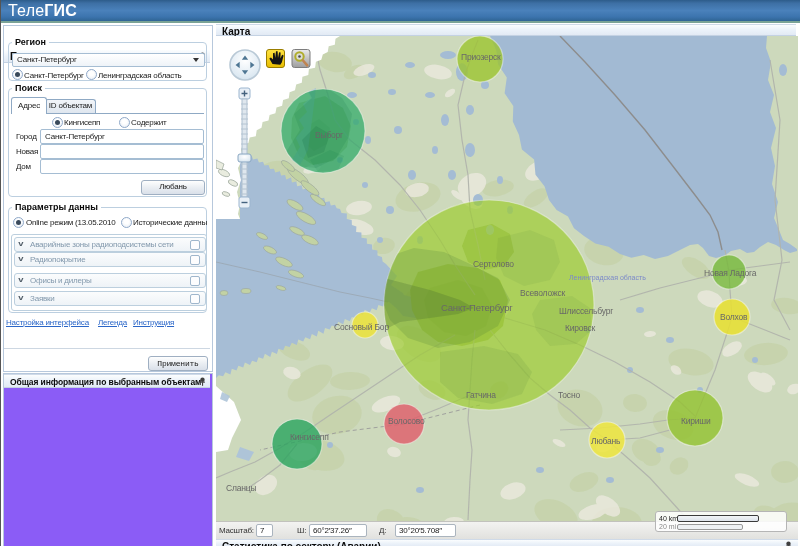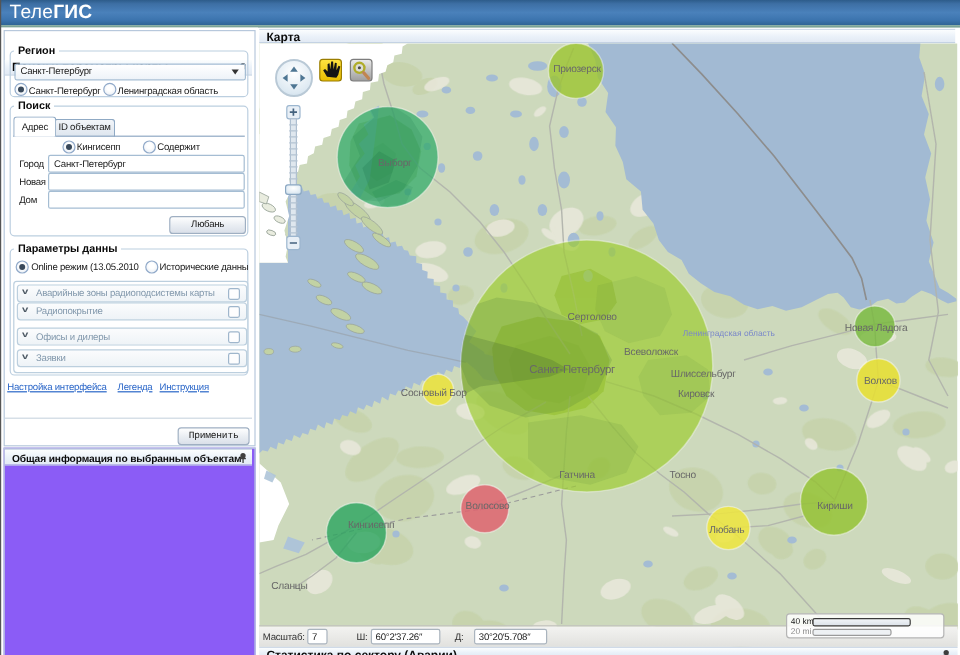--- a/index.html
+++ b/index.html
@@ -97,21 +97,21 @@
     <fieldset class="abs" style="left:4px;top:176px;width:197px;height:109px;">
         <legend>Параметры данны</legend>
       </fieldset>
     <span class="radio on abs" style="left:9px;top:191px;"></span>
     <span class="lbl abs" style="left:22px;top:192px;">Online режим (13.05.2010</span>
     <span class="radio abs" style="left:117px;top:191px;"></span>
     <span class="lbl abs" style="left:129px;top:192px;">Исторические данны</span>
     <div class="abs" style="left:7px;top:208px;width:194px;height:75px;border:1px solid #bccfde;border-radius:3px;background:#fff;"></div>
     <div class="abs acc" style="left:10px;top:211px;width:190px;height:13px;">
         <span class="ch">v</span>
-        <span class="tx">Аварийные зоны радиоподсистемы карты</span>
+        <span class="tx">Аварийные зоны радиоподсистемы сети</span>
         <span class="cb"></span>
       </div>
     <div class="abs acc" style="left:10px;top:226px;width:190px;height:13px;text-align:center;">
         <span class="ch">v</span>
         <span class="tx">Радиопокрытие</span>
         <span class="cb"></span>
       </div>
     <div class="abs acc" style="left:10px;top:247px;width:190px;height:13px;">
         <span class="ch">v</span>
         <span class="tx">Офисы и дилеры</span>

